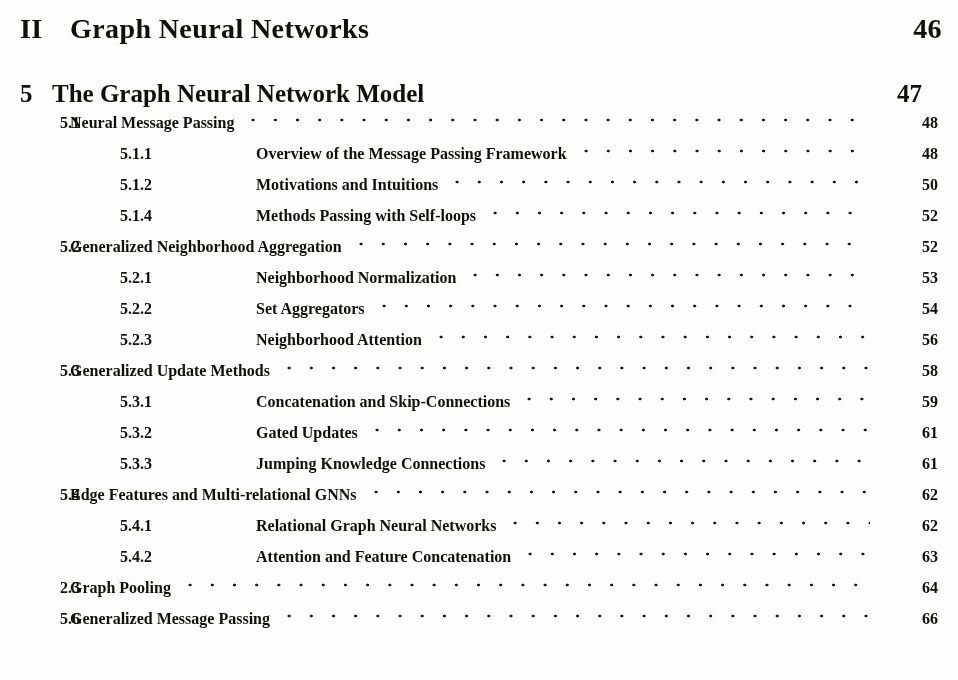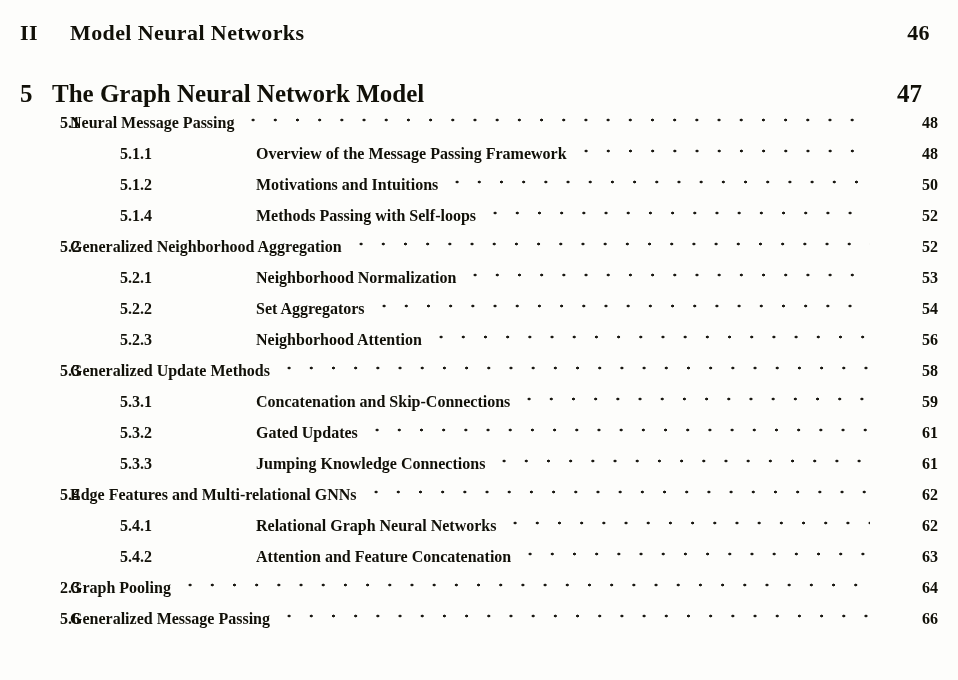--- a/index.html
+++ b/index.html
@@ -59,38 +59,37 @@
     text-align: right;
   }
 
   
   .part {
     position: absolute;
     left: 0;
     top: 10px;
     height: 46px;
     font-weight: bold;
-    font-size: 22px;
+    font-size: 28px;
     letter-spacing: 0.4px;
-    align-items: center;
   }
   .part .num {
     width: 52px;
     padding-left: 20px;
     box-sizing: border-box;
   }
   .part .title {
     padding-left: 18px;
   }
   .part .leader {
     background-image: none;
   }
   .part .page {
     width: 86px;
-    padding-right: 28px;
+    padding-right: 16px;
     box-sizing: border-box;
   }
 
   
   .chapter {
     position: absolute;
     left: 0;
     top: 74px;
     height: 34px;
     font-weight: bold;
@@ -155,21 +154,21 @@
     box-sizing: border-box;
   }
 </style>
 </head>
 <body>
 
 <div id="toc">
 
   <div class="row part">
     <span class="num">II</span>
-    <span class="title">Model Neural Networks</span>
+    <span class="title">Graph Neural Networks</span>
     <span class="leader"></span>
     <span class="page">46</span>
   </div>
 
   <div class="row chapter">
     <span class="num">5</span>
     <span class="title">The Graph Neural Network Model</span>
     <span class="leader"></span>
     <span class="page">47</span>
   </div>

